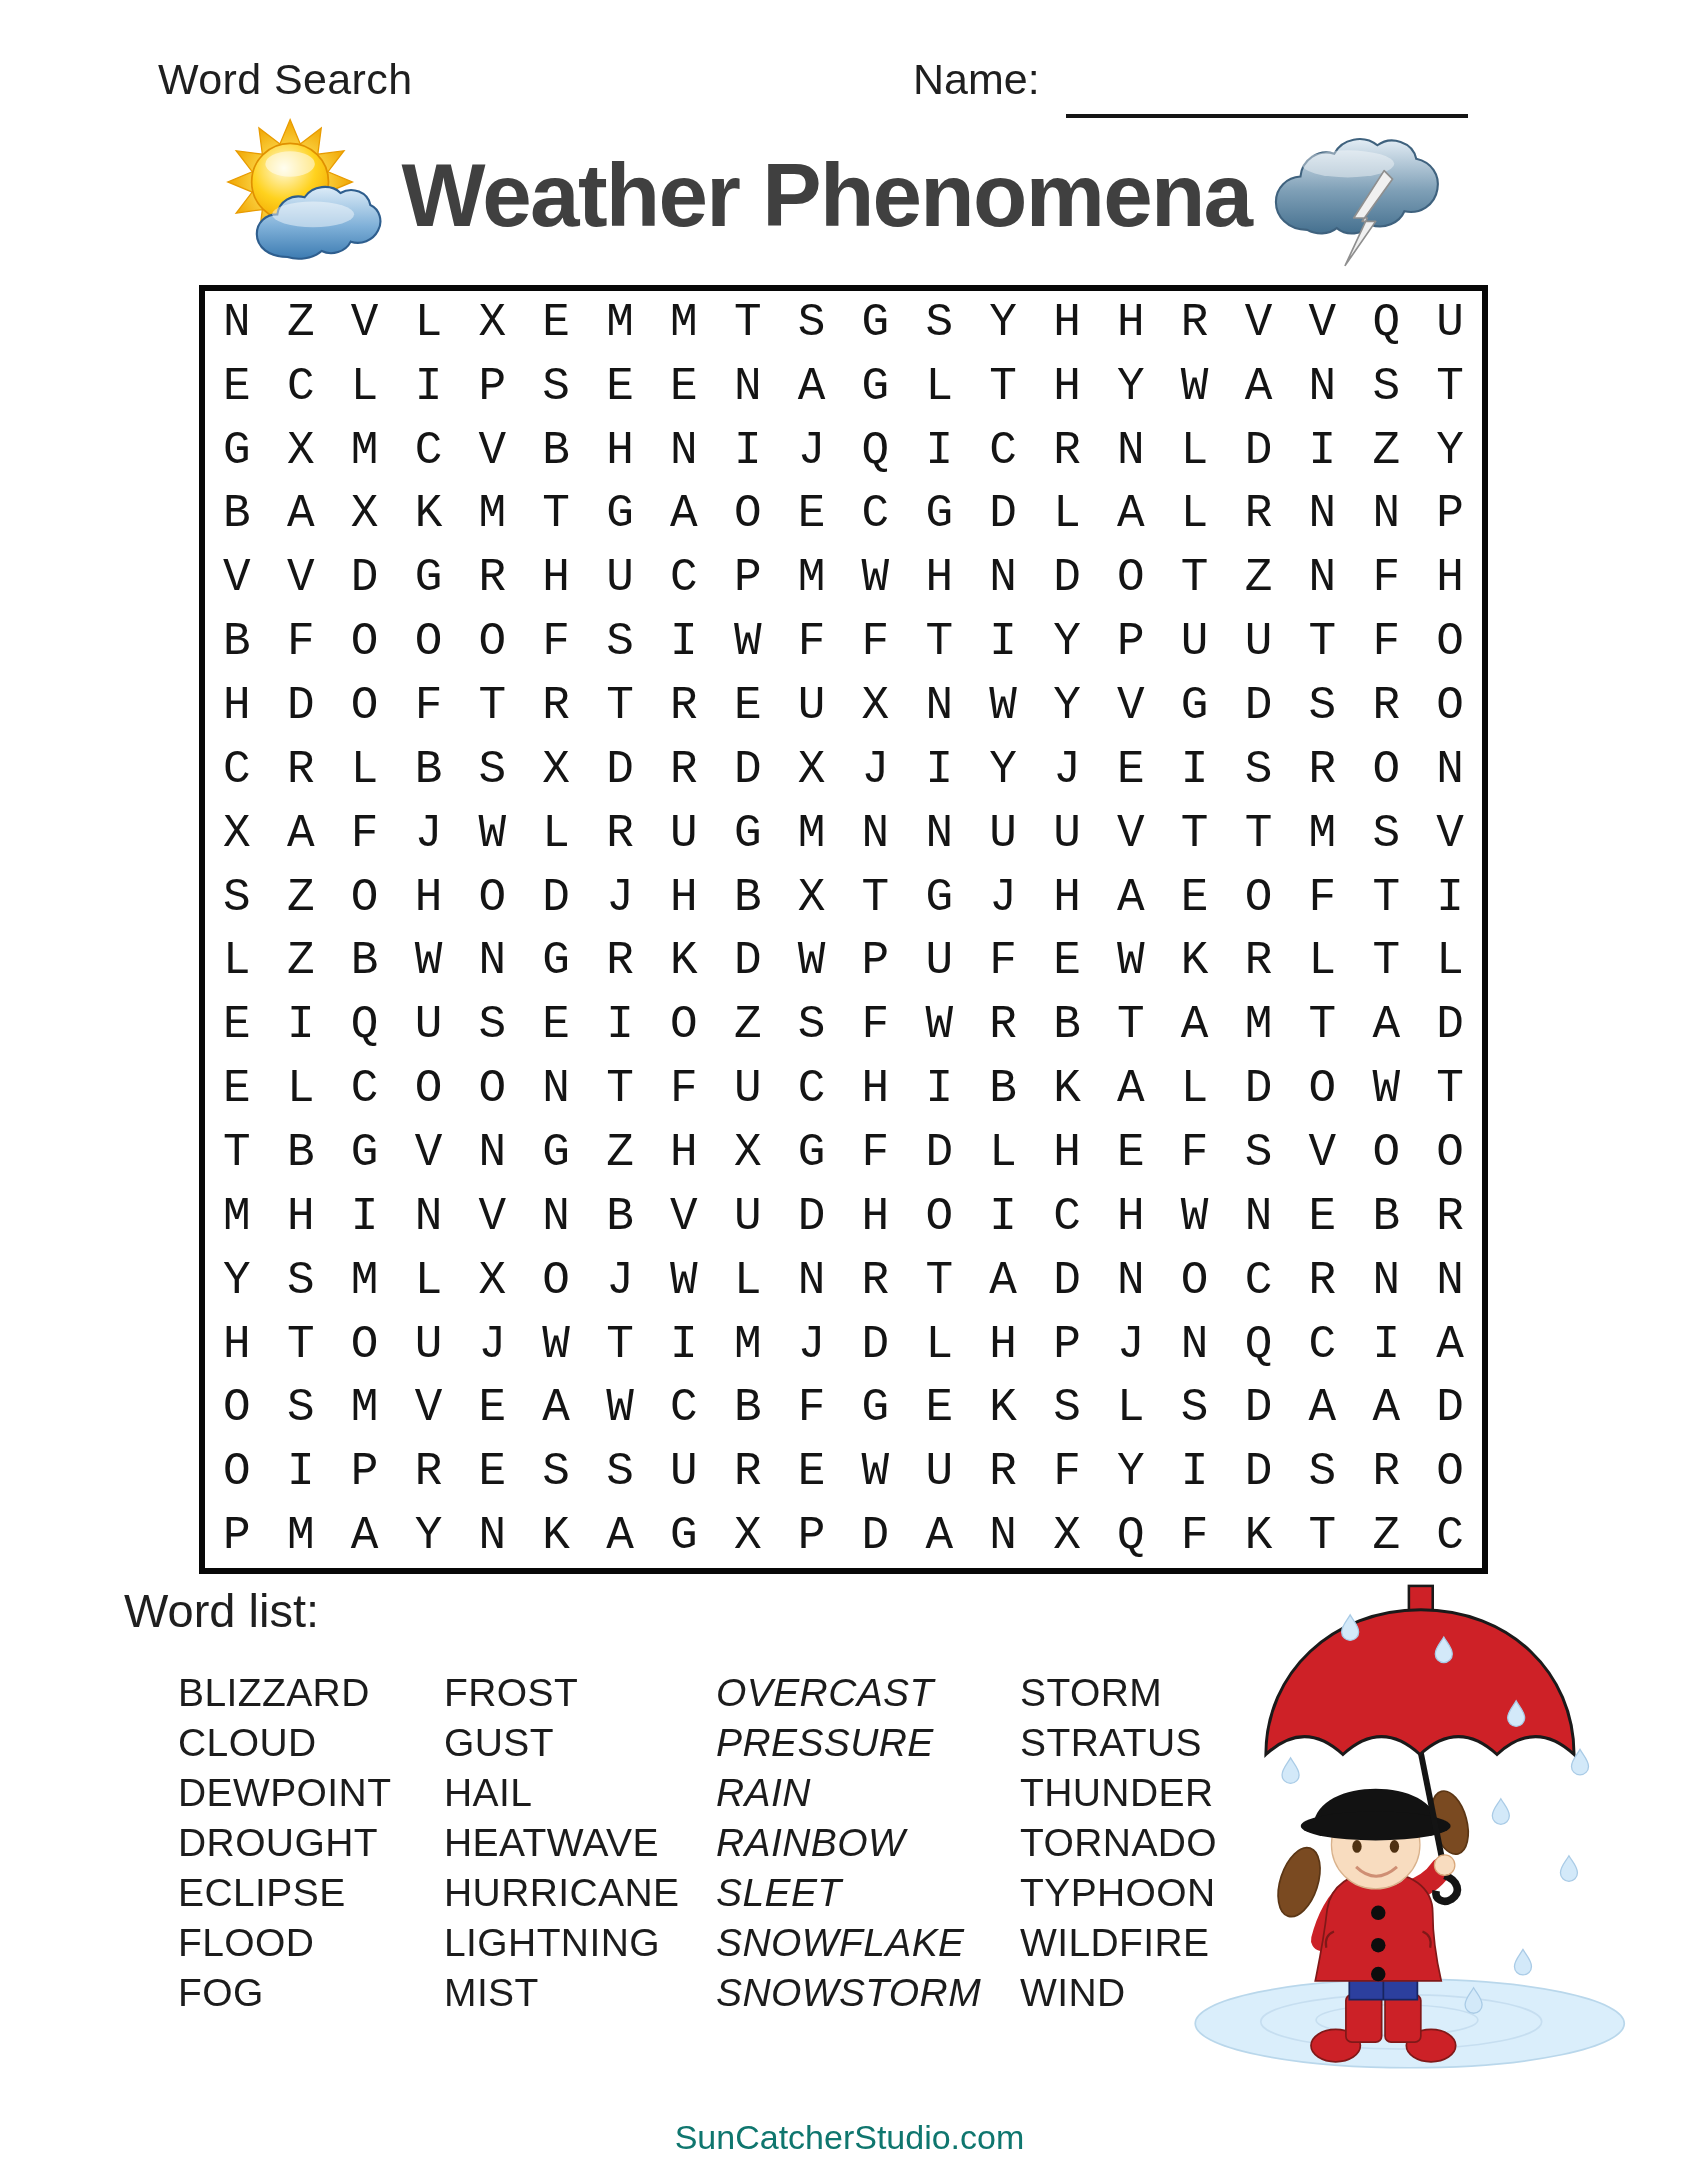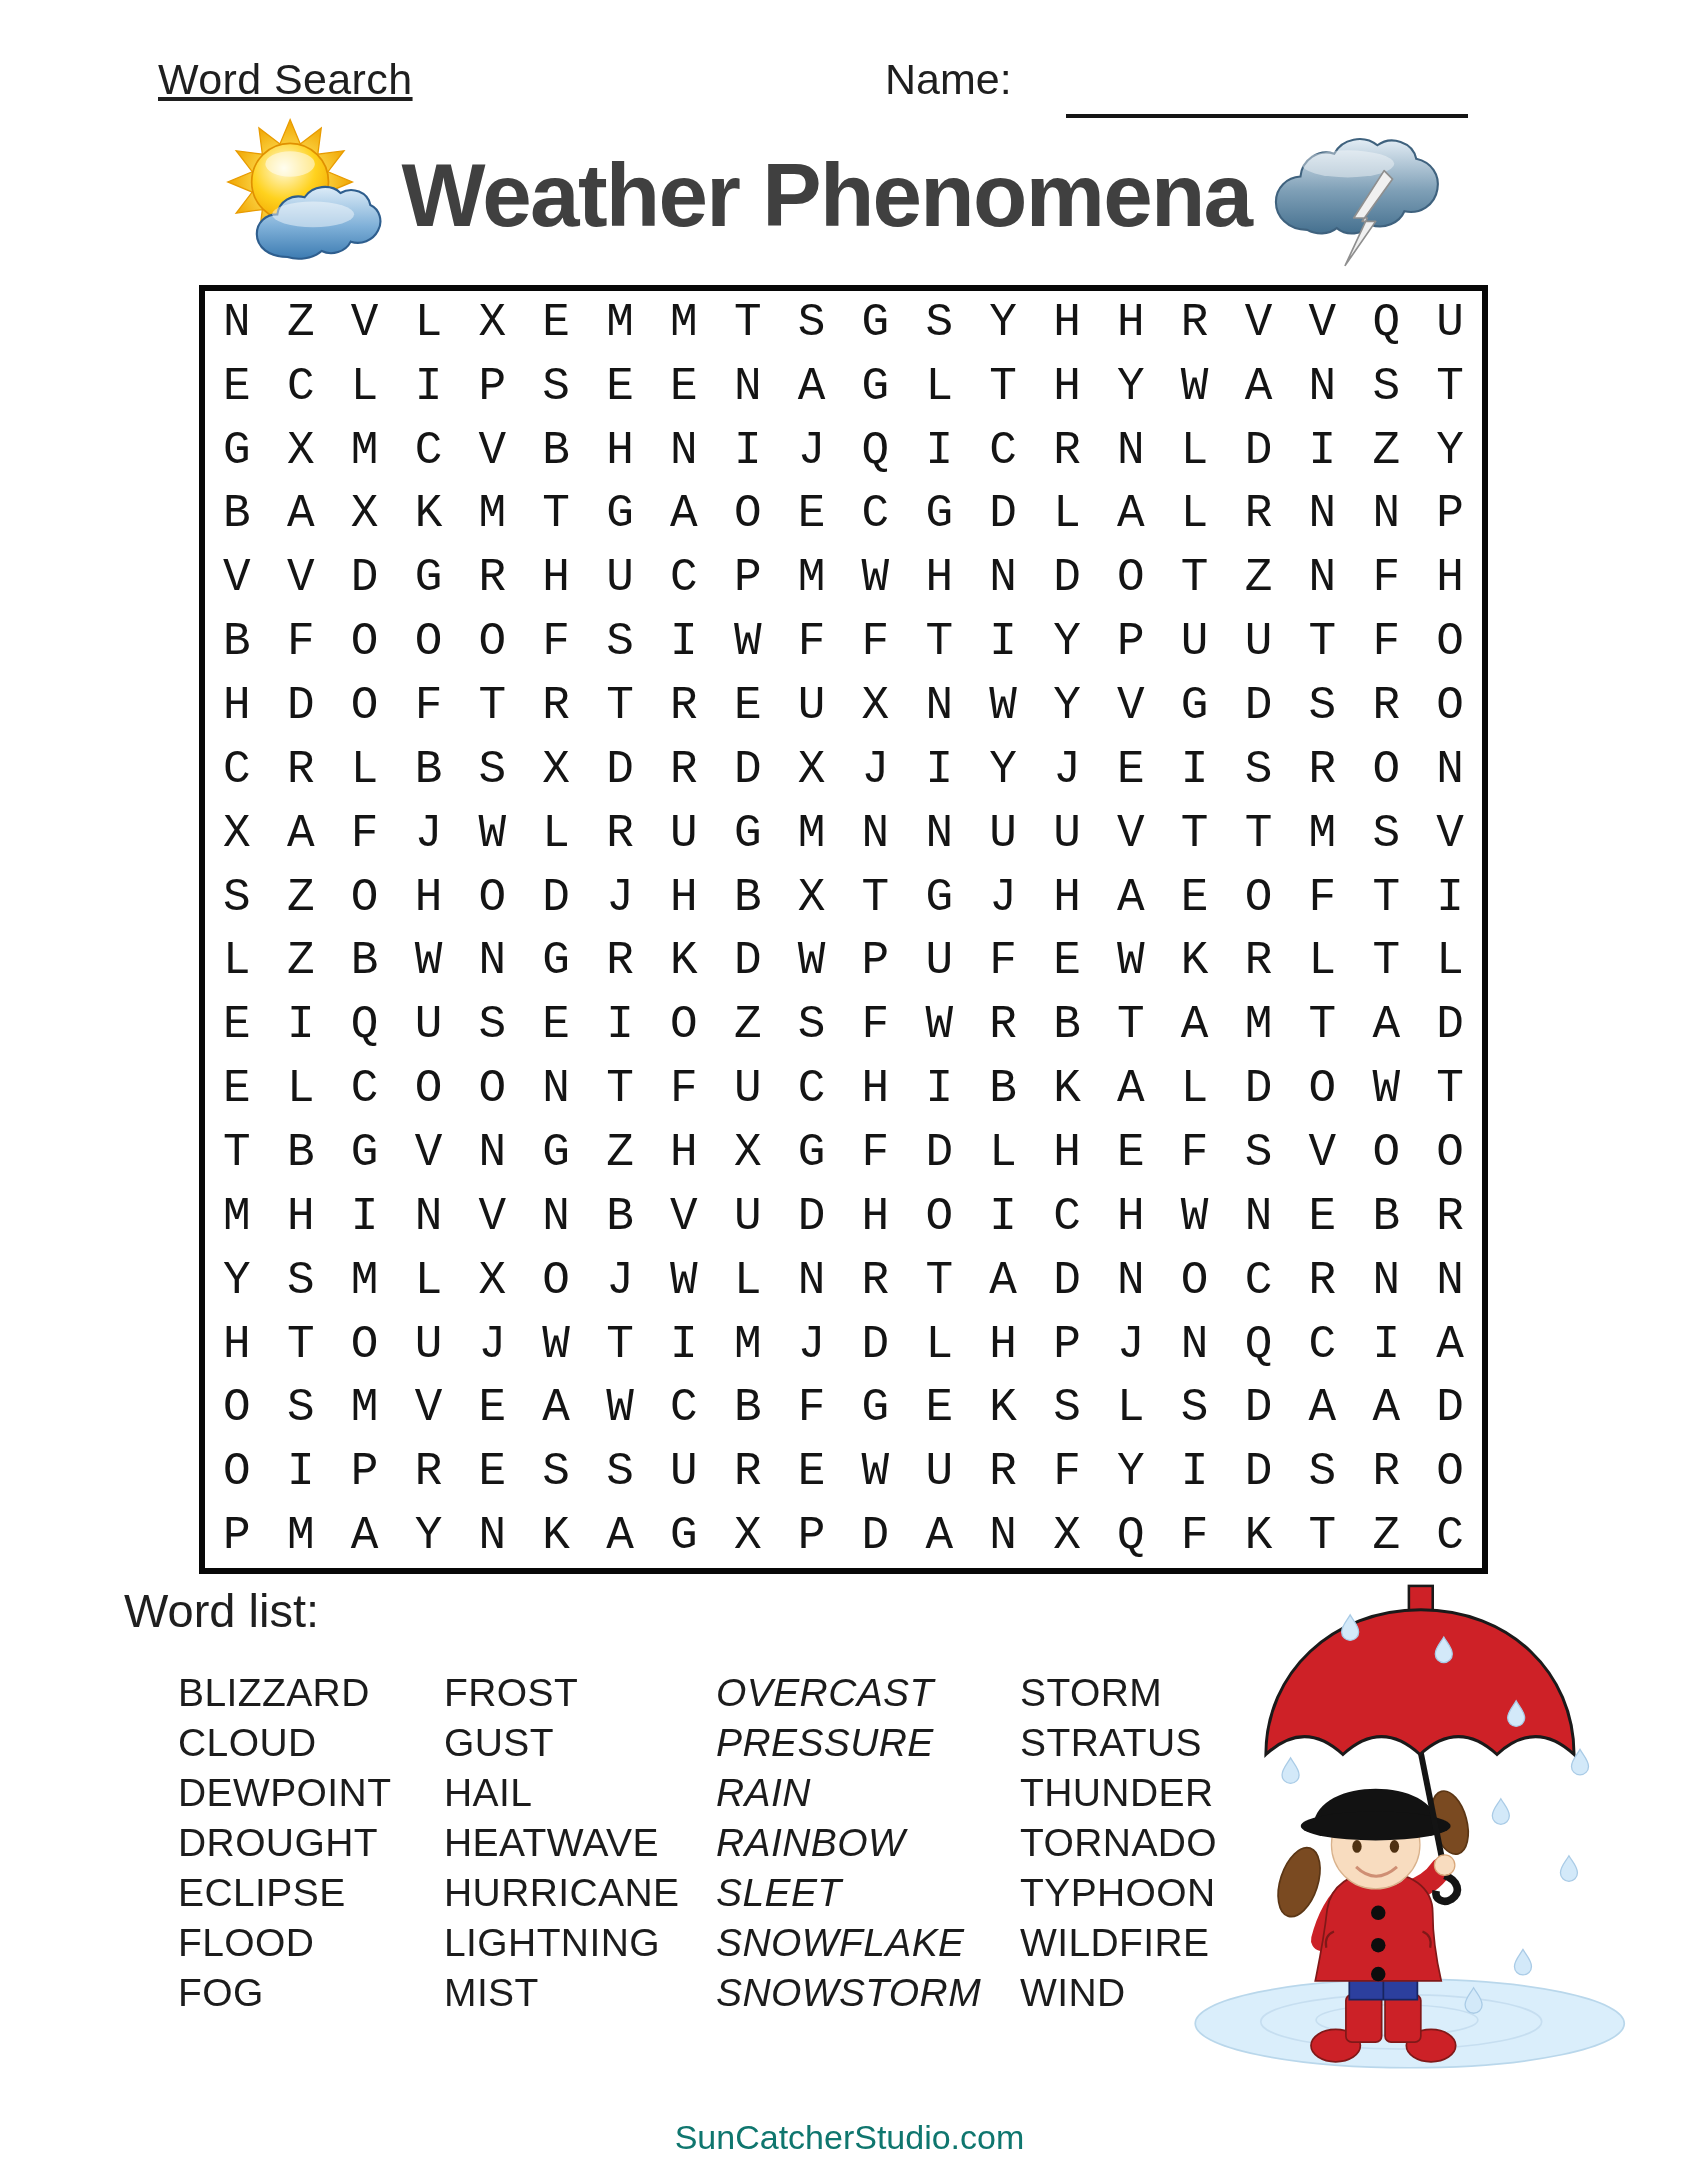--- a/index.html
+++ b/index.html
@@ -1,21 +1,21 @@
 <!DOCTYPE html>
 <html style="--umbrella-red: #ce2127; --coat-red: #cc2127; --raindrop-blue: #d3e9f9; --puddle-blue: #daeefb; --sun-yellow: #ffd21e; --sun-orange: #f0a500; --cloud-blue: #4583ba; --storm-cloud-blue: #4b7693; --text-black: #141414; --footer-gray: #4c4c4c;font-size:13.6px"><head>
 <meta charset="utf-8">
 <style>
   html,body{margin:0;padding:0;background:#ffffff;}
   body{width:1685px;height:2181px;position:relative;font-family:"Liberation Sans",sans-serif;color:#1a1a1a;overflow:hidden;}
   .abs{position:absolute;}
 
   
-  .hdr-title{left:158px;top:55px;font-size:43px;letter-spacing:0.4px;color:#1f1f1f;text-decoration:underline;}
-  .name-label{left:885px;top:55px;font-size:43px;color:#1f1f1f;}
+  .hdr-title{left:158px;top:55px;font-size:43px;letter-spacing:0.4px;color:#1f1f1f;}
+  .name-label{left:913px;top:55px;font-size:43px;color:#1f1f1f;}
   .name-line{left:1066px;top:61px;width:402px;height:53px;border-bottom:4.3px solid #151515;}
 
   
   .sun-icon{left:209px;top:114px;width:175px;height:152px;}
   .puzzle-title{left:392px;top:144px;width:869px;text-align:center;font-size:89px;font-weight:bold;letter-spacing:-1.7px;color:#404040;white-space:nowrap;}
   .storm-icon{left:1259px;top:116px;width:186px;height:160px;}
 
   
   .grid-frame{left:199px;top:285px;width:1289px;height:1289px;border:6px solid #070707;box-sizing:border-box;display:grid;grid-template-columns:repeat(20,1fr);grid-template-rows:repeat(20,1fr);}
   .cell{display:flex;align-items:center;justify-content:center;font-family:"Liberation Mono",monospace;font-size:46px;color:#141414;}

